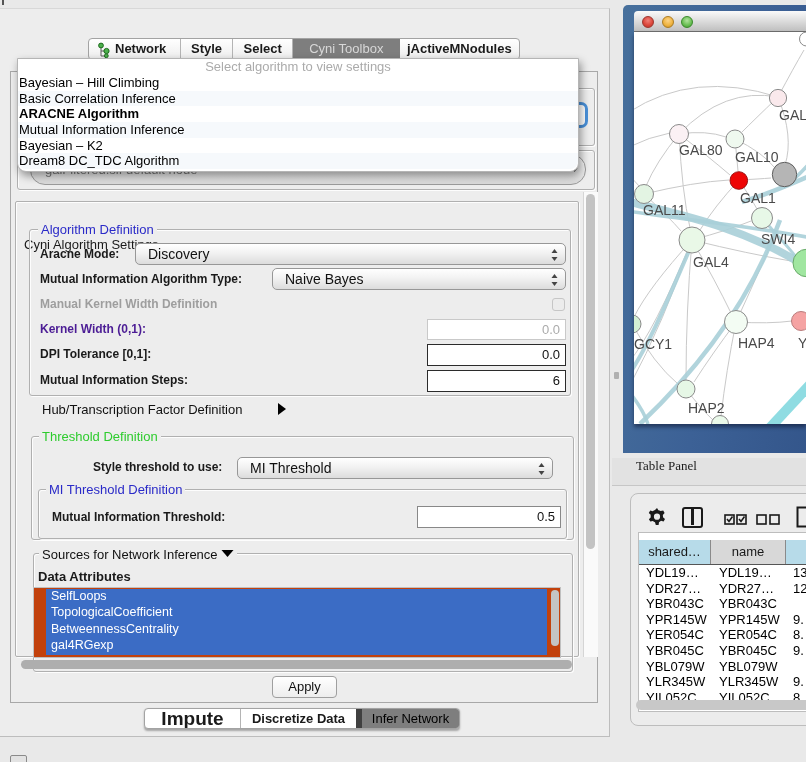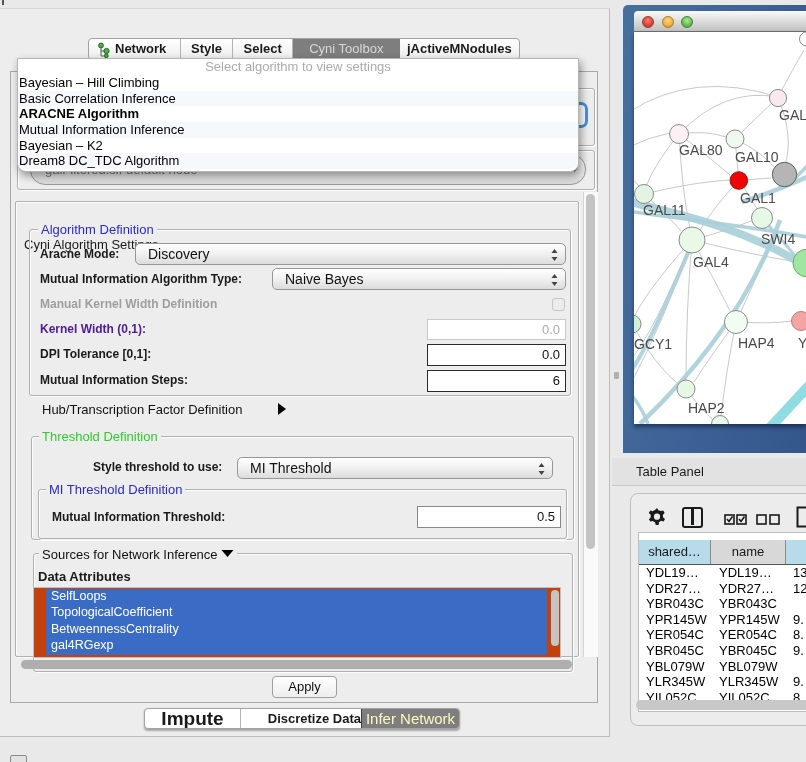--- a/index.html
+++ b/index.html
@@ -107,22 +107,22 @@
 
     <div class="abs" style="left:572px; top:120px; width:15px; height:465px; background:#fafafa; border-left:1px solid #d5d5d5;"></div>
     <div class="abs" style="left:574.5px; top:122px; width:9px; height:355px; background:#c3c3c3; border-radius:5px;"></div>
 
     <div class="abs" style="left:261px; top:604px; width:65px; height:22px; background:linear-gradient(#ffffff,#ededed); border:1px solid #9f9f9f; border-radius:4px; text-align:center; font-size:13px; color:#111; line-height:20px;">Apply</div>
   </div>
 
   <div class="abs" style="left:144px; top:699px; width:316px; height:21px; border:1px solid #a3a3a3; border-radius:4px;
     background:#fff; overflow:hidden; display:flex; box-shadow:0 1.5px 2px rgba(0,0,0,0.3);">
     <div style="width:96px; border-right:1px solid #b4b4b4; text-align:center; font-size:19px; font-weight:bold; color:#1a1a1a; line-height:19px;">Impute Data</div>
-    <div style="width:121px; border-right:1px solid #404040; text-align:right; font-size:13px; font-weight:bold; color:#1a1a1a; line-height:19px;">Discretize Data</div>
-    <div style="width:97px; background:#7e7e7e; text-align:center; font-size:15px; color:#fef9c3; line-height:19px;">Infer Network</div>
+    <div style="width:121px; border-right:6px solid #404040; text-align:center; font-size:13px; font-weight:bold; color:#1a1a1a; line-height:19px;">Discretize Data</div>
+    <div style="width:97px; background:#7e7e7e; text-align:center; font-size:13px; color:#000000; line-height:19px;">Infer Network</div>
   </div>
 </div>
 
 <div class="abs" style="left:17px; top:58px; width:562px; height:114px; background:#fff;
   border:1px solid #b5b5b5; border-radius:0 0 9px 9px; box-shadow:2px 4px 9px rgba(0,0,0,0.4);
   font-size:13px; color:#000;">
   <div style="height:16px; text-align:center; color:#ababab; line-height:15px;">Select algorithm to view settings</div>
   <div style="height:15.7px; padding-left:1px; line-height:15px;">Bayesian – Hill Climbing</div>
   <div style="height:15.7px; padding-left:1px; line-height:15px; background:#f6f9fc;">Basic Correlation Inference</div>
   <div style="height:15.7px; padding-left:1px; line-height:15px; font-weight:bold;">ARACNE Algorithm</div>
@@ -214,21 +214,21 @@
         <text x="59" y="235" font-size="14" fill="#4a4a4a" font-family="Liberation Sans, sans-serif">GAL4</text>
         <text x="0" y="317" font-size="14" fill="#4a4a4a" font-family="Liberation Sans, sans-serif">GCY1</text>
         <text x="104" y="316" font-size="14" fill="#4a4a4a" font-family="Liberation Sans, sans-serif">HAP4</text>
         <text x="164" y="316" font-size="14" fill="#4a4a4a" font-family="Liberation Sans, sans-serif">YJ</text>
         <text x="54" y="381" font-size="14" fill="#4a4a4a" font-family="Liberation Sans, sans-serif">HAP2</text>
       </svg>
   </div>
 </div>
 
 <div class="abs" style="left:612px; top:458px; width:194px; height:28px; background:#e2e2e2; border-bottom:1px solid #c6c6c6;">
-  <div class="abs" style="left:24px; top:6px; font-size:13px; color:#1a1a1a;">Table Panel</div>
+  <div class="abs" style="left:24px; top:0; font-size:13px; color:#1a1a1a;font-family:Liberation Serif, serif;">Table Panel</div>
 </div>
 
 <div class="abs" style="left:630px; top:493px; width:186px; height:233px; background:#ececec;
   border:1px solid #bdbdbd; border-radius:8px 0 0 8px;">
 
   <svg class="abs" style="left:17px; top:14px;" width="18" height="18" viewBox="0 0 18 18">
     <path id="gear" fill="#1a1a1a" d="M9 0 L10.4 2.2 A7 7 0 0 1 12.6 3.1 L15.2 2.5 L16.6 4.9 L14.8 6.9 A7 7 0 0 1 15 9.3 L17 11 L15.6 13.4 L13 12.8 A7 7 0 0 1 11 14.2 L10.6 16.9 H7.8 L7 14.3 A7 7 0 0 1 4.9 13 L2.3 13.6 L0.9 11.2 L2.8 9.2 A7 7 0 0 1 2.7 6.8 L0.8 5 L2.2 2.6 L4.8 3.2 A7 7 0 0 1 7 1.9 Z M9 5.6 A3.1 3.1 0 1 0 9 11.8 A3.1 3.1 0 1 0 9 5.6 Z"></path>
   </svg>
   <div class="abs" style="left:51px; top:13px; width:21px; height:21px; border:2.5px solid #1a1a1a; border-radius:3px;">
     <div style="position:absolute; left:7px; top:0px; width:2.5px; height:16px; background:#1a1a1a;"></div>

